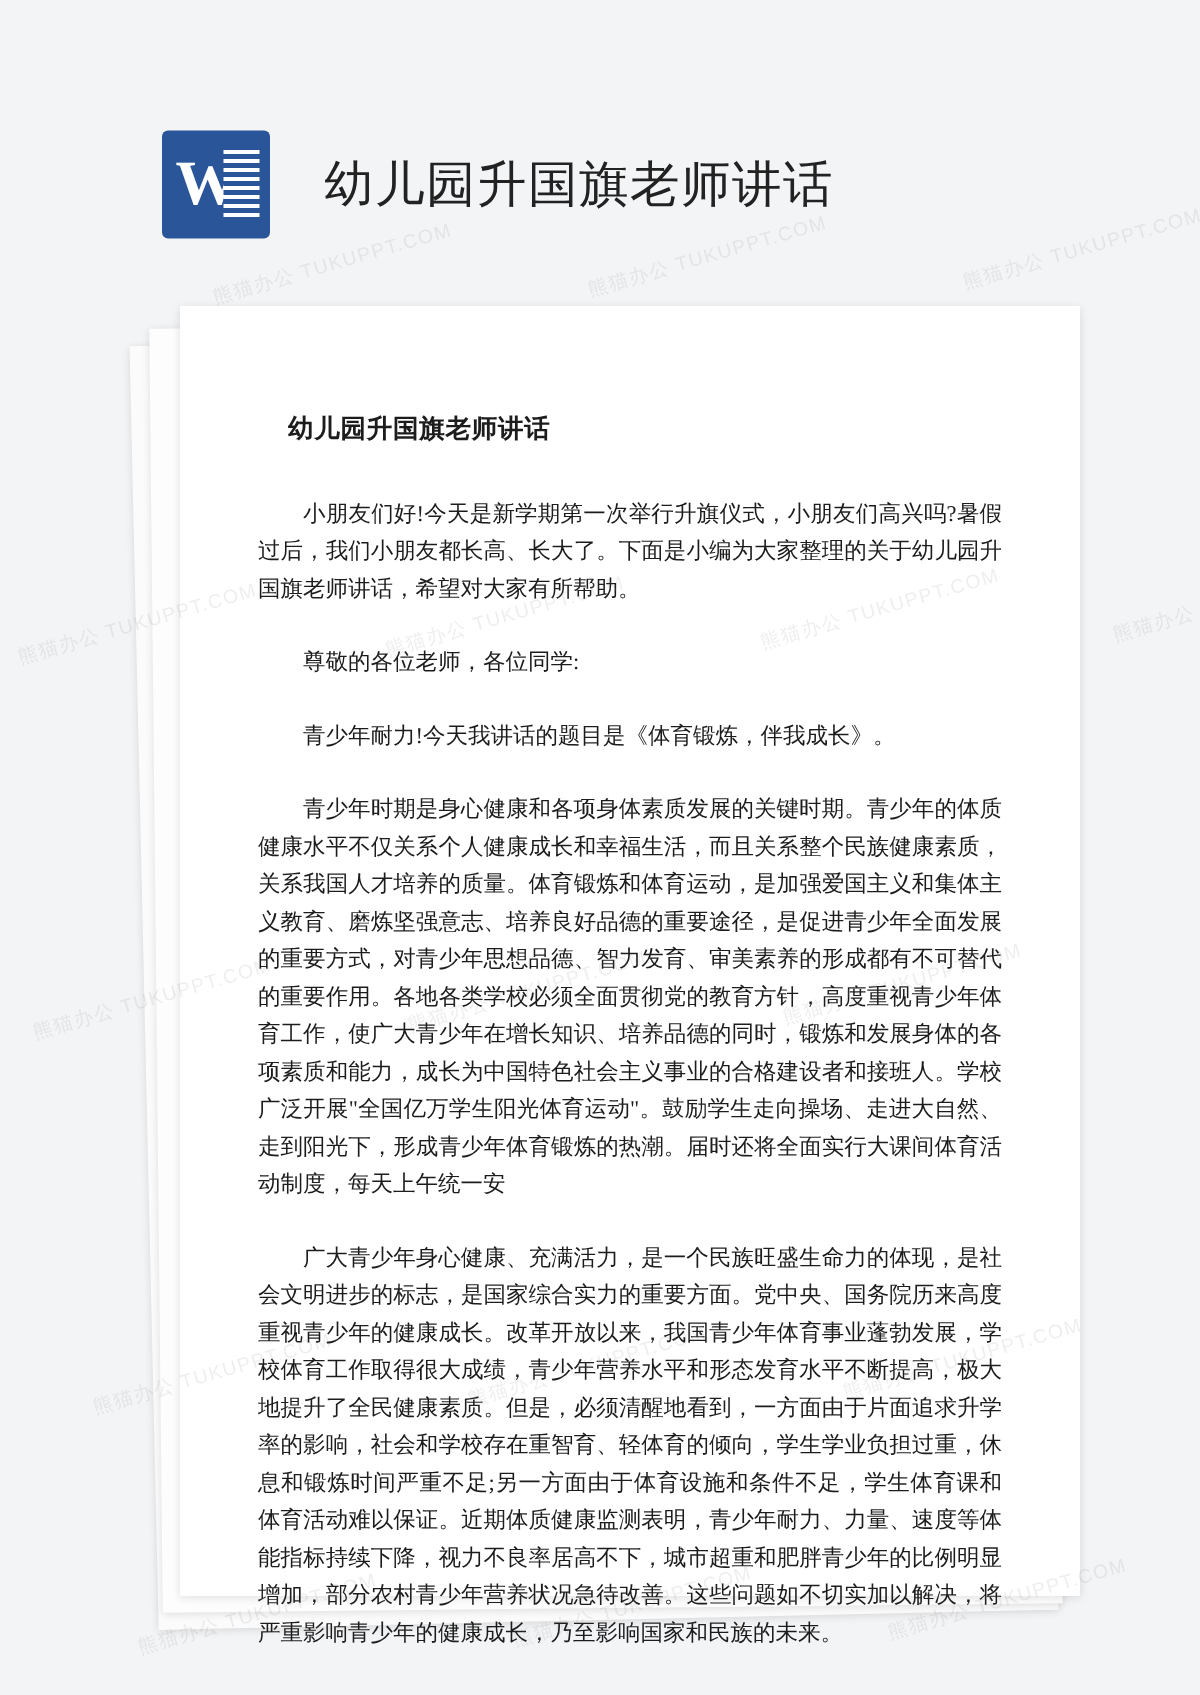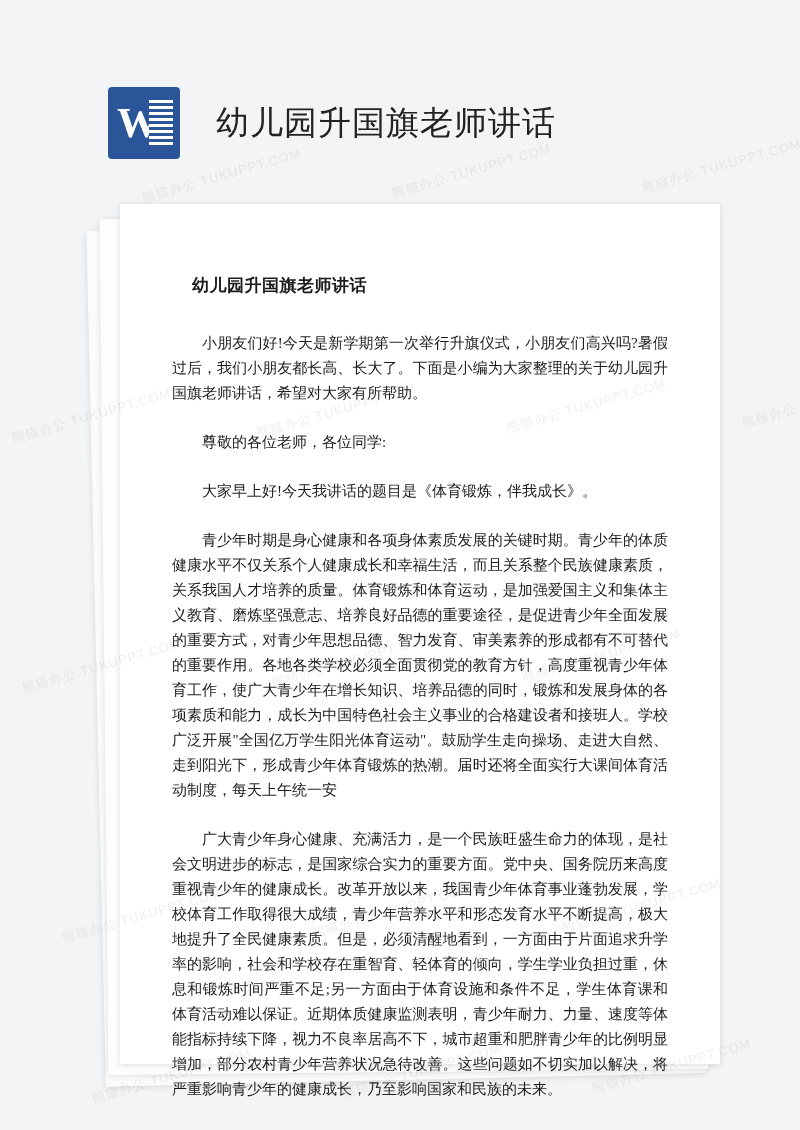--- a/index.html
+++ b/index.html
@@ -162,21 +162,21 @@
 </div>
 
 <div class="page-stack">
   <div class="sheet sheet-back2"></div>
   <div class="sheet sheet-back1"></div>
   <div class="sheet sheet-front">
     <div class="page-content">
       <h1>幼儿园升国旗老师讲话</h1>
       <p class="para indent">小朋友们好!今天是新学期第一次举行升旗仪式，小朋友们高兴吗?暑假过后，我们小朋友都长高、长大了。下面是小编为大家整理的关于幼儿园升国旗老师讲话，希望对大家有所帮助。</p>
       <p class="para sub">尊敬的各位老师，各位同学:</p>
-      <p class="para sub">大家早上好!今天我讲话的题目是《体育锻炼，伴我成长》。</p>
+      <p class="para sub">青少年耐力!今天我讲话的题目是《体育锻炼，伴我成长》。</p>
       <p class="para indent">青少年时期是身心健康和各项身体素质发展的关键时期。青少年的体质健康水平不仅关系个人健康成长和幸福生活，而且关系整个民族健康素质，关系我国人才培养的质量。体育锻炼和体育运动，是加强爱国主义和集体主义教育、磨炼坚强意志、培养良好品德的重要途径，是促进青少年全面发展的重要方式，对青少年思想品德、智力发育、审美素养的形成都有不可替代的重要作用。各地各类学校必须全面贯彻党的教育方针，高度重视青少年体育工作，使广大青少年在增长知识、培养品德的同时，锻炼和发展身体的各项素质和能力，成长为中国特色社会主义事业的合格建设者和接班人。学校广泛开展"全国亿万学生阳光体育运动"。鼓励学生走向操场、走进大自然、走到阳光下，形成青少年体育锻炼的热潮。届时还将全面实行大课间体育活动制度，每天上午统一安</p>
       <p class="para indent">广大青少年身心健康、充满活力，是一个民族旺盛生命力的体现，是社会文明进步的标志，是国家综合实力的重要方面。党中央、国务院历来高度重视青少年的健康成长。改革开放以来，我国青少年体育事业蓬勃发展，学校体育工作取得很大成绩，青少年营养水平和形态发育水平不断提高，极大地提升了全民健康素质。但是，必须清醒地看到，一方面由于片面追求升学率的影响，社会和学校存在重智育、轻体育的倾向，学生学业负担过重，休息和锻炼时间严重不足;另一方面由于体育设施和条件不足，学生体育课和体育活动难以保证。近期体质健康监测表明，青少年耐力、力量、速度等体能指标持续下降，视力不良率居高不下，城市超重和肥胖青少年的比例明显增加，部分农村青少年营养状况急待改善。这些问题如不切实加以解决，将严重影响青少年的健康成长，乃至影响国家和民族的未来。</p>
     </div>
   </div>
 </div>
 
 <div id="watermark-layer">
     <div class="wm" style="left: 140px; top: 190px;">熊猫办公 TUKUPPT.COM</div>
     <div class="wm" style="left: 390px; top: 185px;">熊猫办公 TUKUPPT.COM</div>
     <div class="wm" style="left: 640px; top: 180px;">熊猫办公 TUKUPPT.COM</div>

